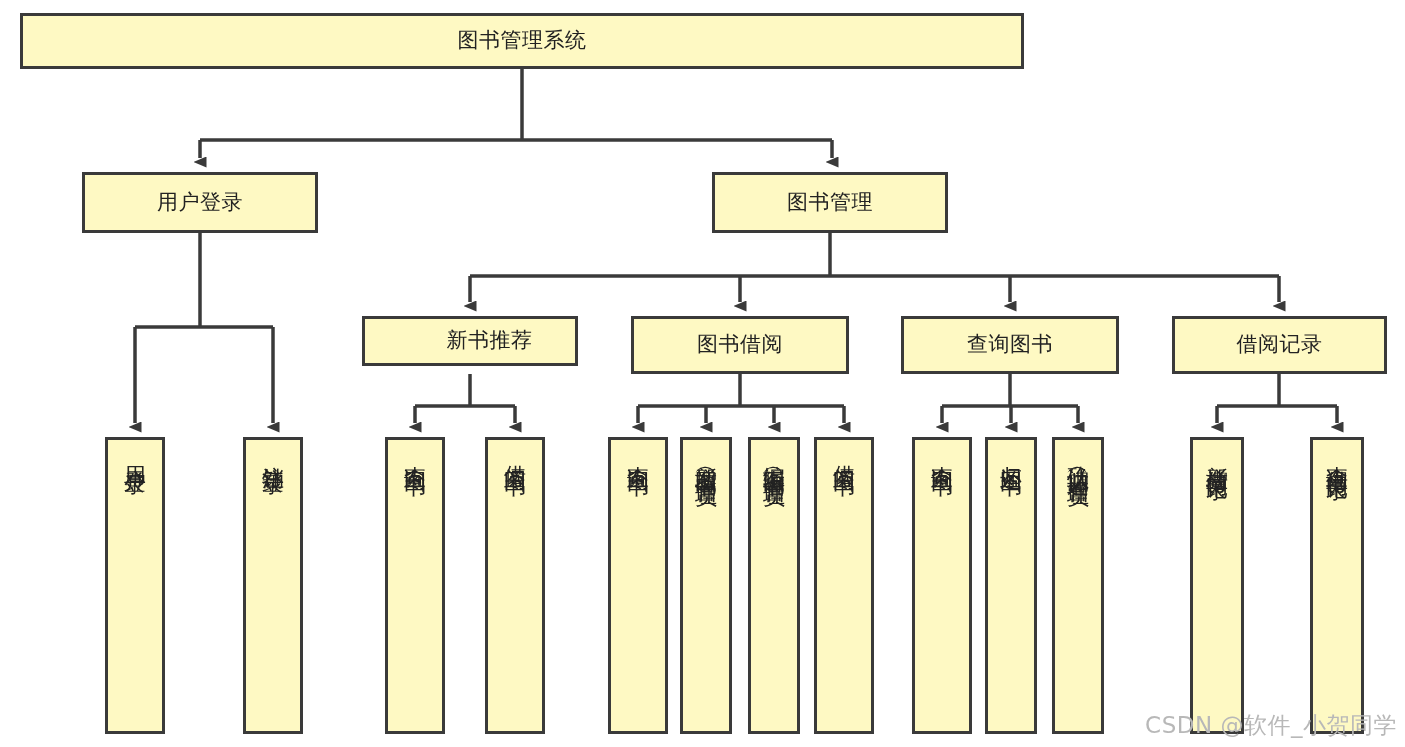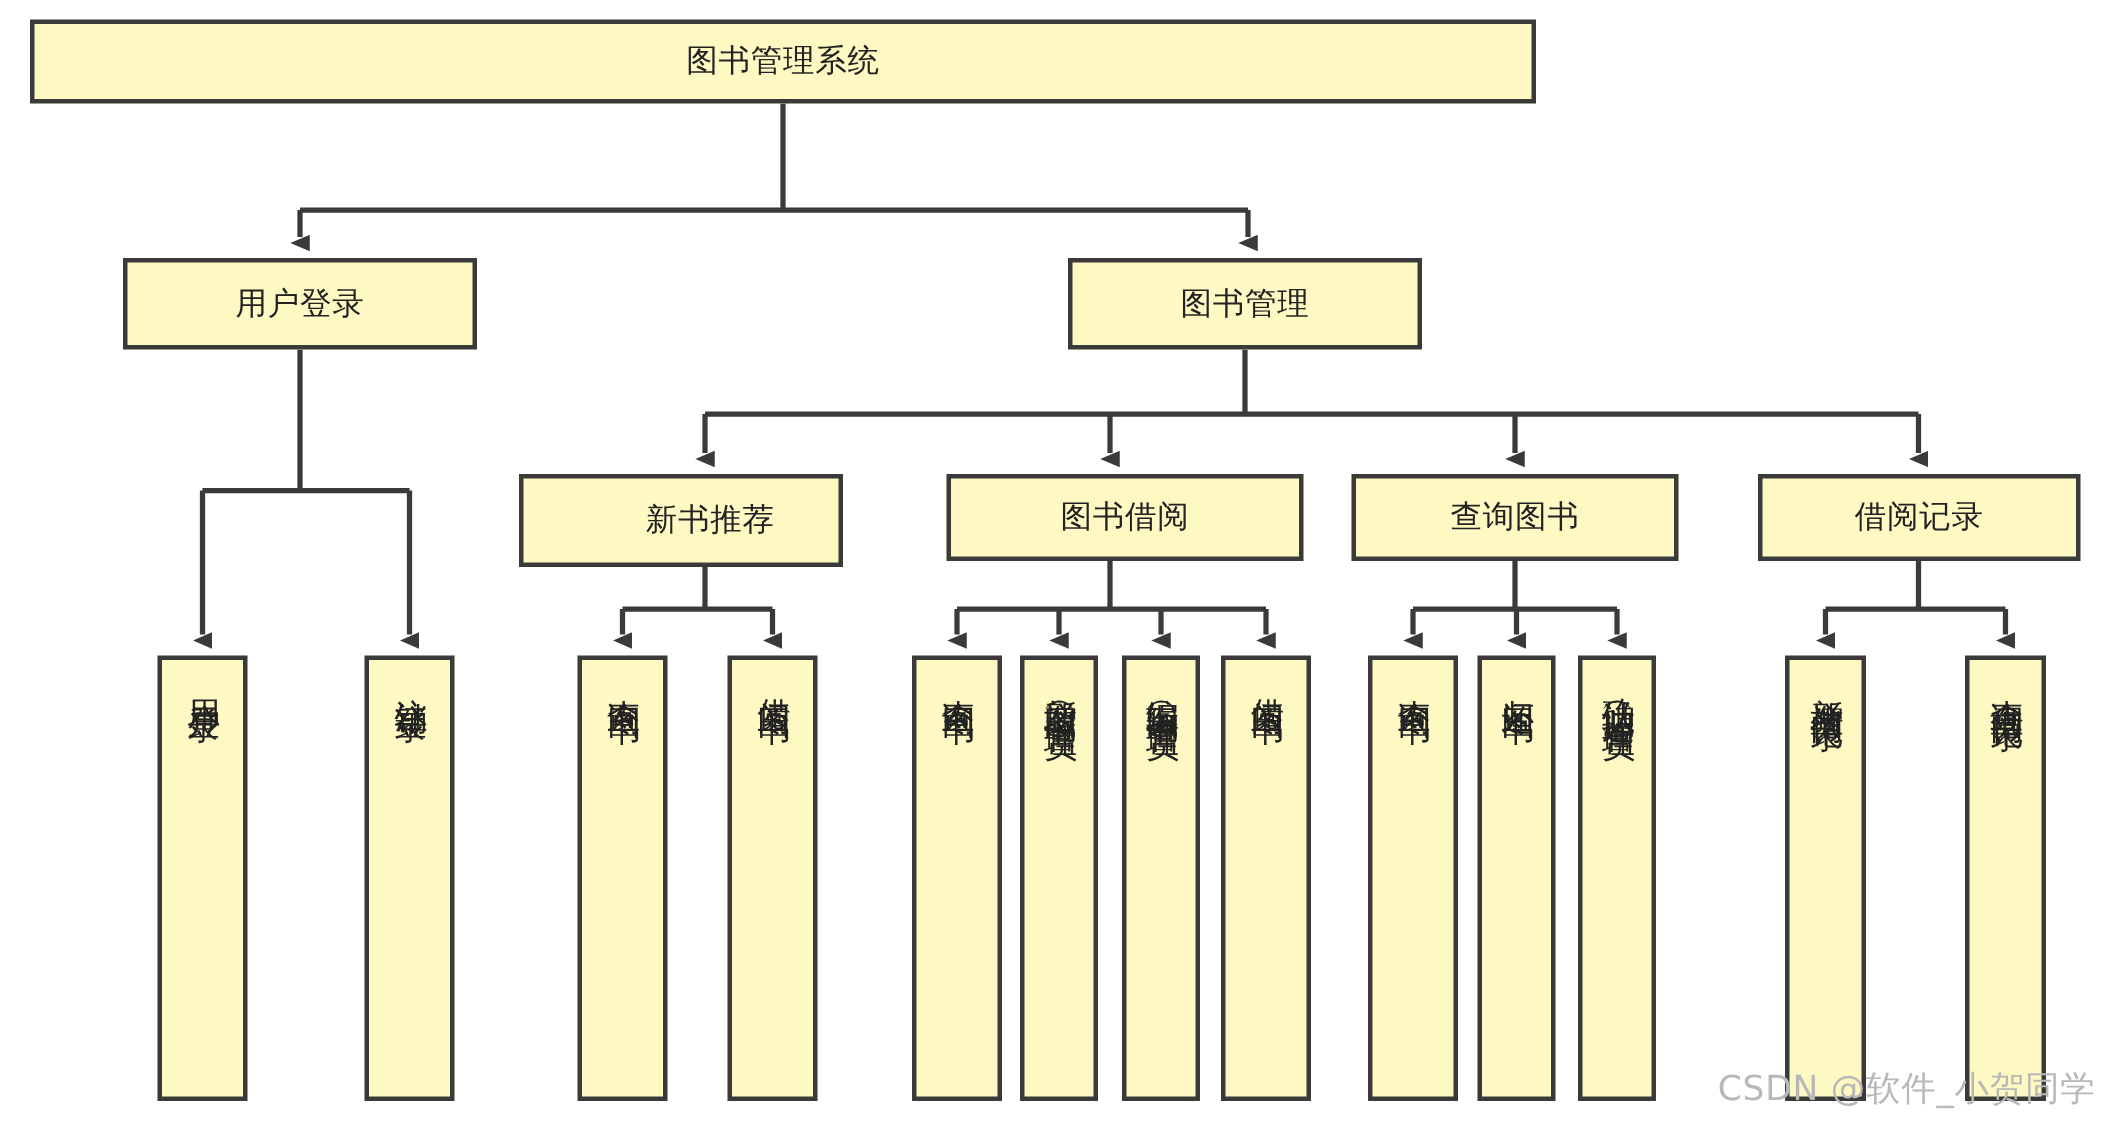--- a/index.html
+++ b/index.html
@@ -124,24 +124,24 @@
     <span class="node-label">图书管理系统</span>
   </div>
 
   <div class="node horiz" style="left:82px; top:172px; width:236px; height:61px;">
     <span class="node-label">用户登录</span>
   </div>
   <div class="node horiz" style="left:712px; top:172px; width:236px; height:61px;">
     <span class="node-label">图书管理</span>
   </div>
 
-  <div class="node horiz" style="left:346px; top:316px; width:216px; height:62px;padding-left:39px;">
+  <div class="node horiz" style="left:362px; top:316px; width:216px; height:50px;padding-left:39px;">
     <span class="node-label">新书推荐</span>
   </div>
-  <div class="node horiz" style="left:631px; top:316px; width:238px; height:58px;">
+  <div class="node horiz" style="left:631px; top:316px; width:218px; height:58px;">
     <span class="node-label">图书借阅</span>
   </div>
   <div class="node horiz" style="left:901px; top:316px; width:218px; height:58px;">
     <span class="node-label">查询图书</span>
   </div>
   <div class="node horiz" style="left:1172px; top:316px; width:215px; height:58px;">
     <span class="node-label">借阅记录</span>
   </div>
 
   <div class="node vert" style="left:105px; top:437px; width:60px; height:297px;">

